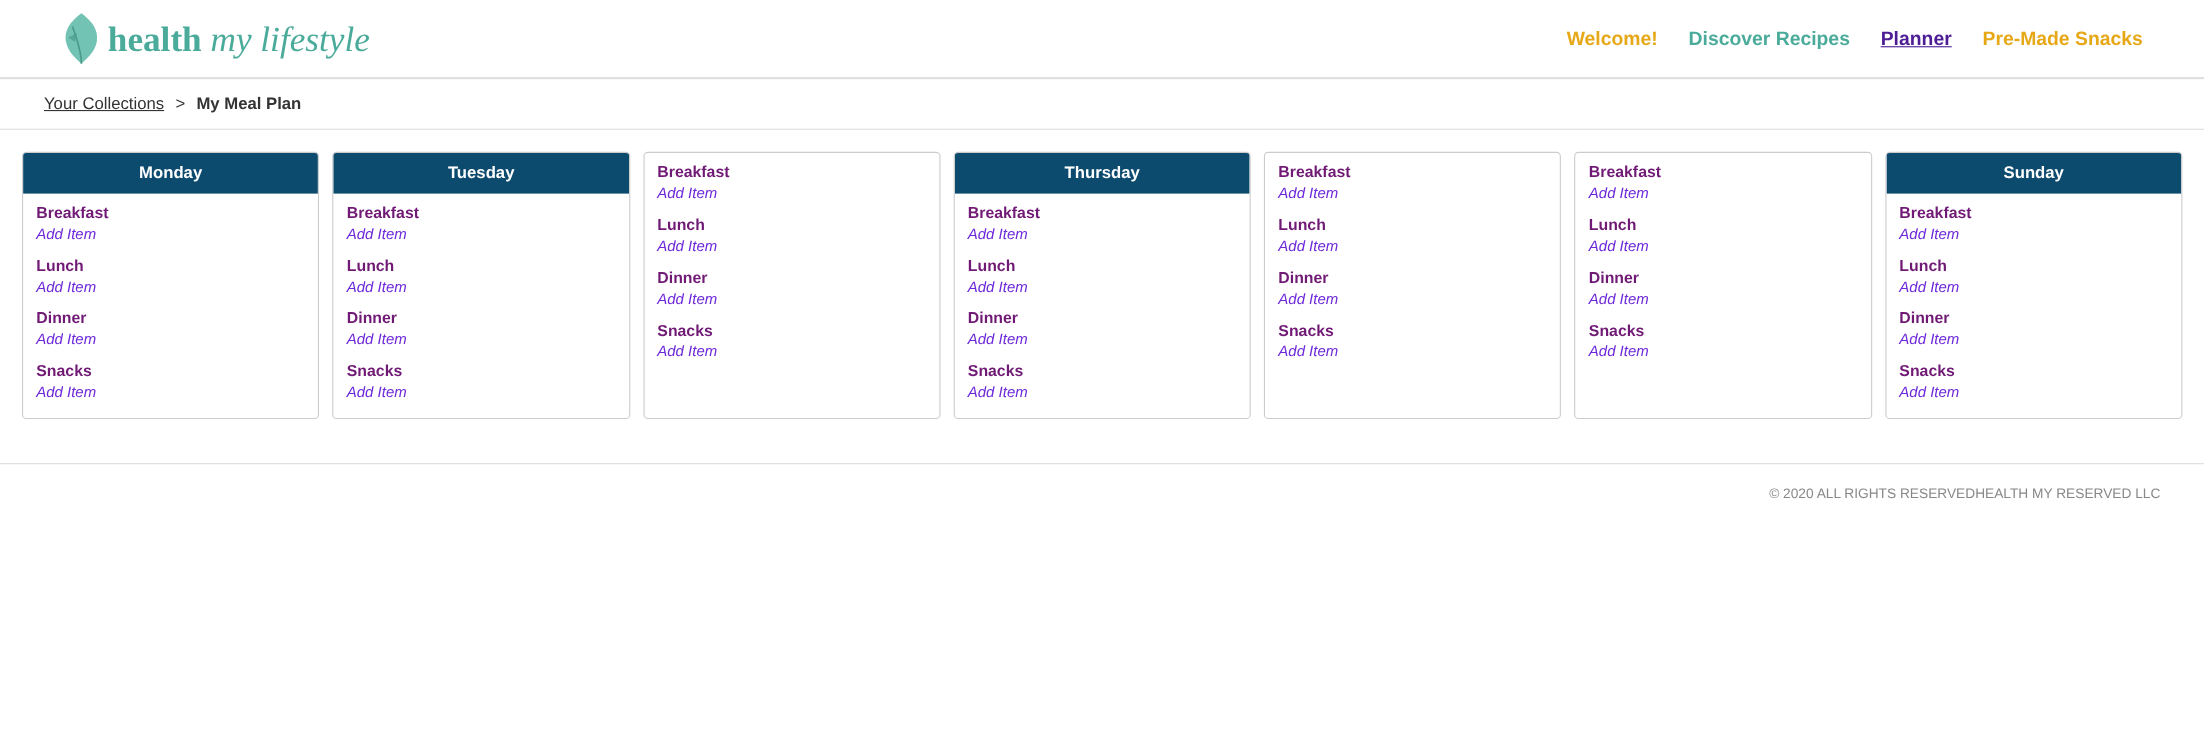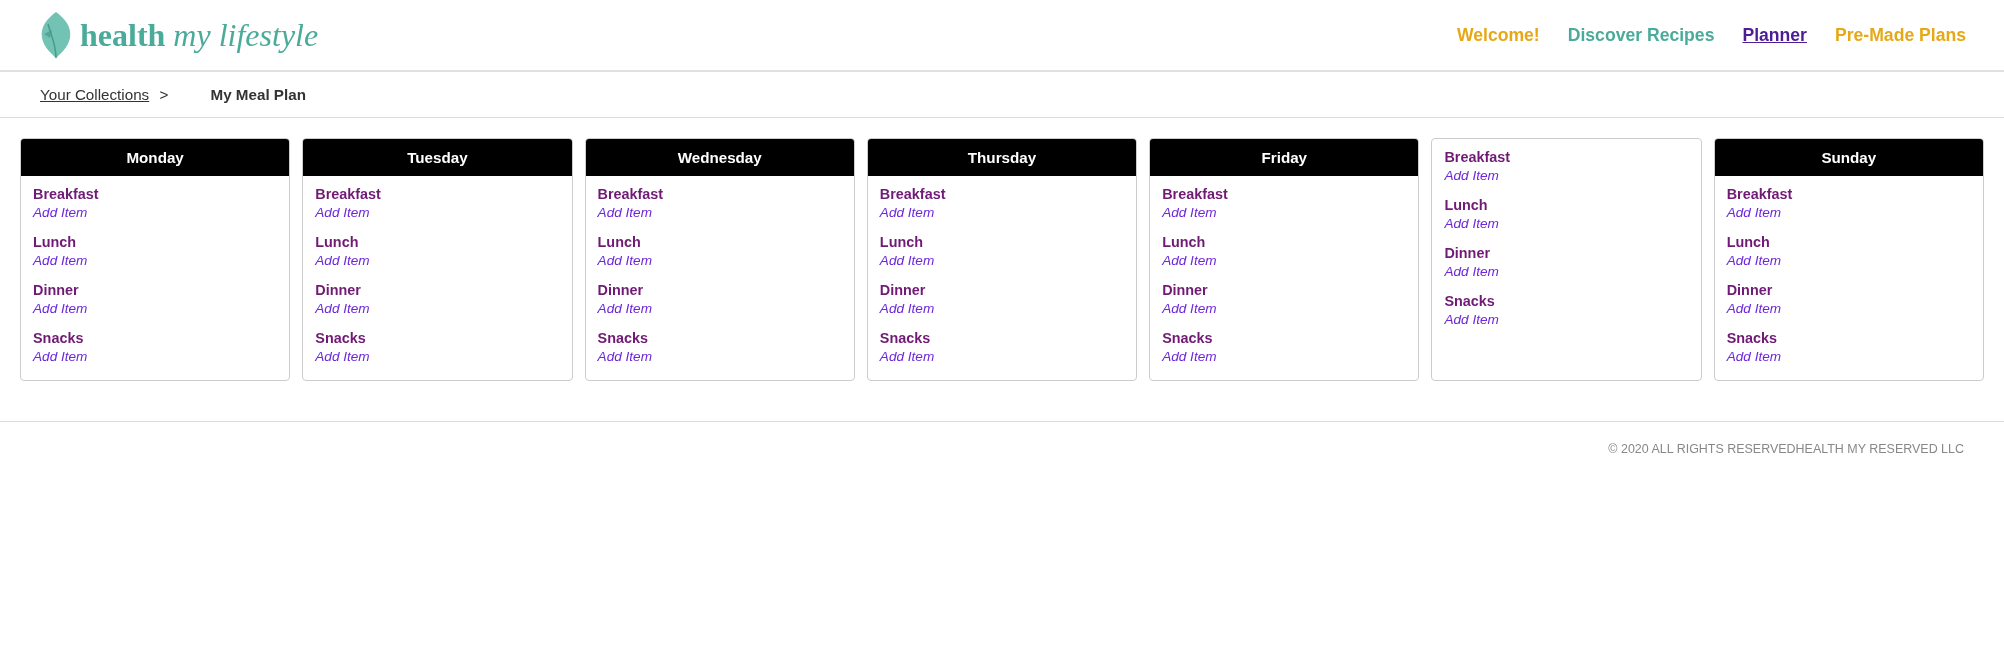--- a/index.html
+++ b/index.html
@@ -3,21 +3,21 @@
   <meta charset="utf-8">
   <style>
     * { box-sizing: border-box; margin: 0; padding: 0; }
     body { font-family: 'Segoe UI', Arial, sans-serif; background: #fff; color: #333; }
 
     
     .header {
       display: flex;
       align-items: center;
       justify-content: space-between;
-      padding: 10px 38px;
+      padding: 10px 56px;
       border-bottom: 2px solid #e0e0e0;
     }
     .logo-area {
       display: flex;
       align-items: center;
     }
     .logo-icon {
       width: 36px;
       height: 50px;
       margin-right: 6px;
@@ -66,39 +66,38 @@
       cursor: pointer;
       font-weight: 500;
     }
     .breadcrumb-separator {
       margin: 0 6px;
       color: #333;
     }
     .breadcrumb-current {
       font-weight: 700;
       color: #333;
-      margin-left: 32px;
     }
 
     
     .meal-plan-section {
       padding: 20px 20px;
     }
     .meal-grid {
       display: grid;
       grid-template-columns: repeat(7, 1fr);
       gap: 12px;
     }
     .day-column {
       border: 1px solid #ccc;
       border-radius: 4px;
       overflow: hidden;
     }
     .day-header {
-      background-color: #000000;
+      background-color: #0c4a6e;
       color: #fff;
       font-weight: 700;
       text-align: center;
       padding: 10px 0;
       font-size: 0.95rem;
     }
     .day-body {
       padding: 10px 12px;
     }
     .meal-section {
@@ -146,21 +145,21 @@
       <path d="M6 24 L14 20 L12 28Z" fill="#4a9a8a" opacity="0.7"></path>
     </svg>
     <span class="logo-text">
       <span class="logo-health">health</span><span class="logo-my-lifestyle"> my lifestyle</span>
     </span>
   </div>
   <nav class="nav">
     <a class="nav-item nav-welcome">Welcome!</a>
     <a class="nav-item nav-discover">Discover Recipes</a>
     <a class="nav-item nav-planner">Planner</a>
-    <a class="nav-item nav-premade">Pre-Made Plans</a>
+    <a class="nav-item nav-premade">Pre-Made Snacks</a>
   </nav>
 </header>
 
 <div class="breadcrumb-bar">
   <span class="breadcrumb-link">Your Collections</span>
   <span class="breadcrumb-separator">&gt;</span>
   <span class="breadcrumb-current">My Meal Plan</span>
 </div>
 
 <section class="meal-plan-section">
@@ -202,21 +201,20 @@
             <div class="meal-label">Dinner</div>
             <div class="add-item">Add Item</div>
           </div>
           <div class="meal-section">
             <div class="meal-label">Snacks</div>
             <div class="add-item">Add Item</div>
           </div>
         </div>
       </div>
       <div class="day-column">
-        <div class="day-header">Wednesday</div>
         <div class="day-body">
           <div class="meal-section">
             <div class="meal-label">Breakfast</div>
             <div class="add-item">Add Item</div>
           </div>
           <div class="meal-section">
             <div class="meal-label">Lunch</div>
             <div class="add-item">Add Item</div>
           </div>
           <div class="meal-section">
@@ -244,21 +242,20 @@
             <div class="meal-label">Dinner</div>
             <div class="add-item">Add Item</div>
           </div>
           <div class="meal-section">
             <div class="meal-label">Snacks</div>
             <div class="add-item">Add Item</div>
           </div>
         </div>
       </div>
       <div class="day-column">
-        <div class="day-header">Friday</div>
         <div class="day-body">
           <div class="meal-section">
             <div class="meal-label">Breakfast</div>
             <div class="add-item">Add Item</div>
           </div>
           <div class="meal-section">
             <div class="meal-label">Lunch</div>
             <div class="add-item">Add Item</div>
           </div>
           <div class="meal-section">

